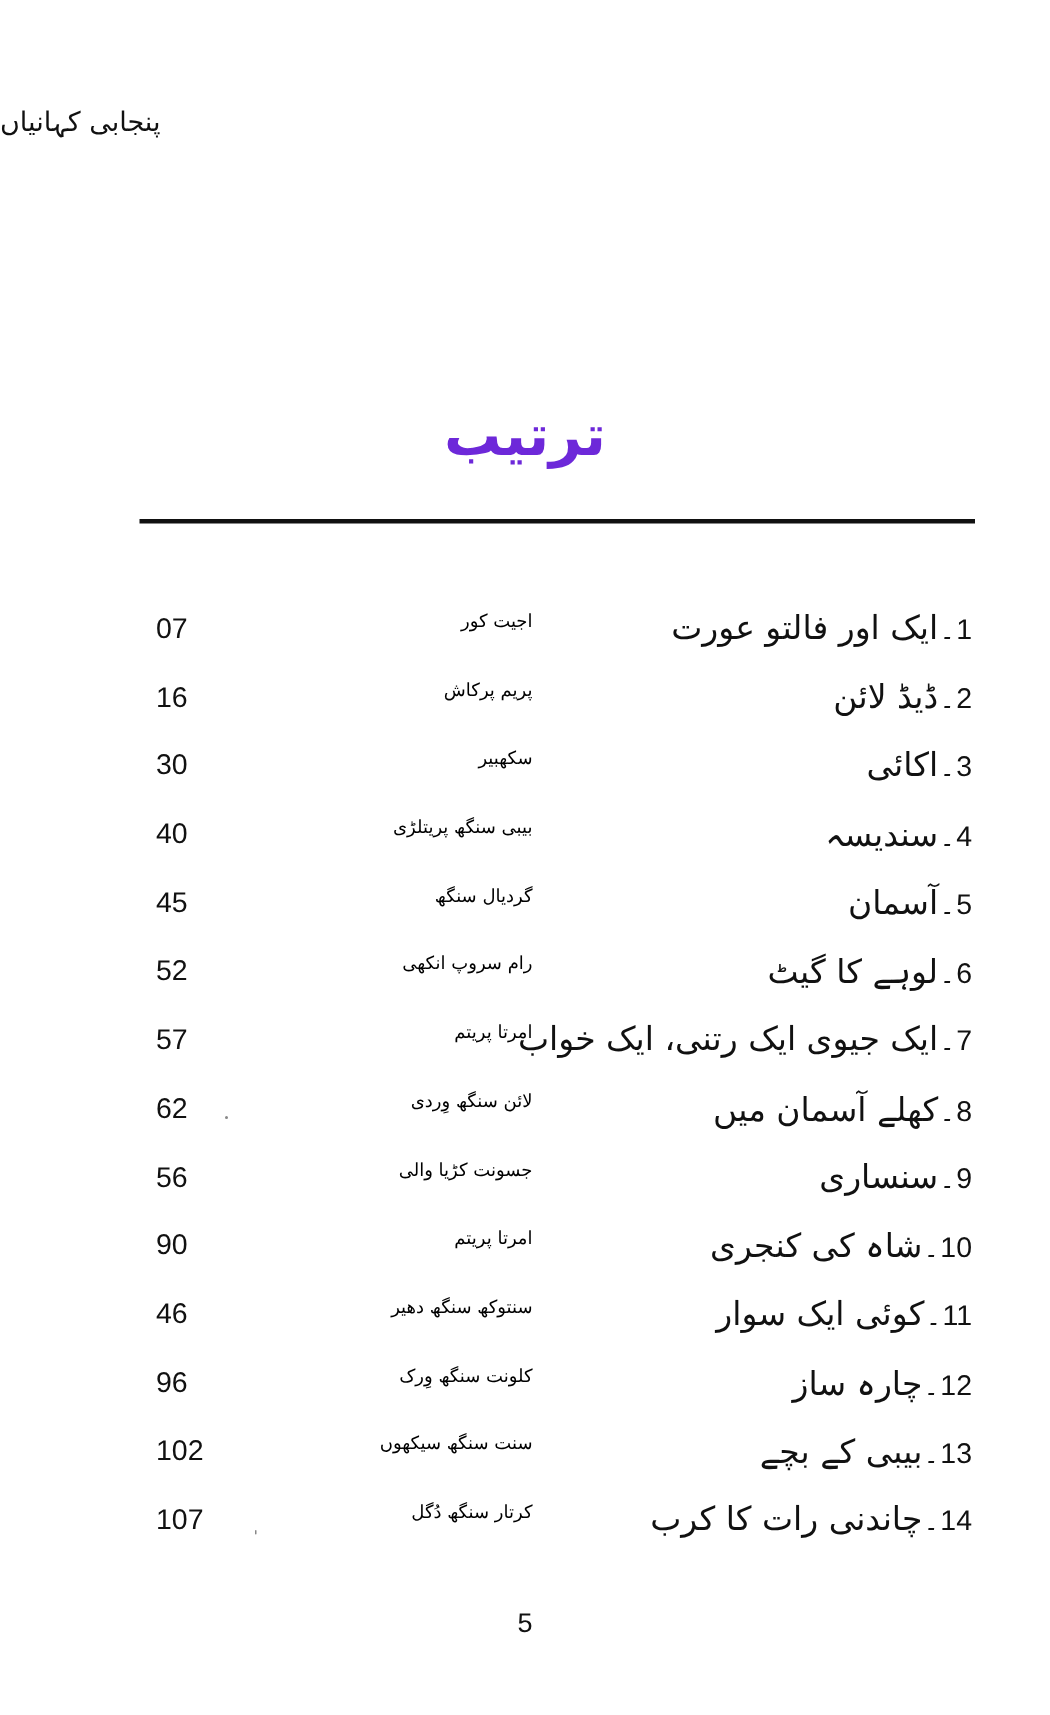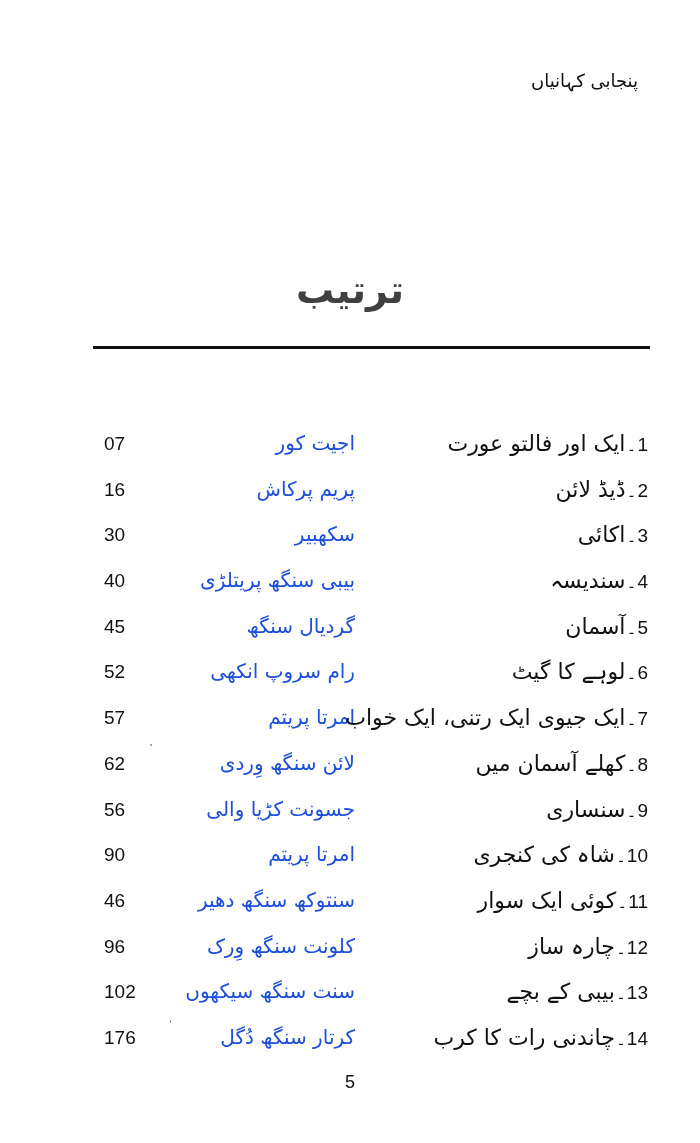--- a/index.html
+++ b/index.html
@@ -13,76 +13,75 @@
       position: relative;
       overflow: hidden;
       color: #111111;
       font-family: "DejaVu Sans", sans-serif;
     }
     .running-header {
       position: absolute;
       top: 70px;
       left: 0;
       width: 638px;
-      text-align: right;
+      text-align: left;
       font-family: "DejaVu Sans", sans-serif;
       font-size: 18px;
       direction: rtl;
       color: #111;
     }
     .page-title {
       position: absolute;
       top: 268px;
       left: 0;
       width: 700px;
       text-align: center;
       font-family: "DejaVu Sans", sans-serif;
       font-size: 38px;
       font-weight: bold;
       direction: rtl;
-      color: #404040;
+      color: #6d28d9;
     }
     .title-rule {
       position: absolute;
       top: 346px;
       left: 93px;
       width: 557px;
       height: 3px;
       background: #111111;
     }
     .toc {
       position: absolute;
       top: 407px;
       left: 0;
       width: 700px;
-      margin-top: 24px;
     }
     .toc-row {
       position: relative;
       height: 45.7px;
       width: 700px;
     }
     .toc-page {
       position: absolute;
       left: 104px;
       top: 2px;
       font-family: "Liberation Sans", sans-serif;
       font-size: 19px;
       color: #111;
       direction: ltr;
     }
     .toc-author {
       position: absolute;
       right: 345px;
       top: 0;
       font-family: "DejaVu Sans", sans-serif;
-      font-size: 20px;
+      font-size: 12px;
       direction: rtl;
       white-space: nowrap;
-      color: #1d4ed8;
+      color: #000000;
     }
     .toc-title {
       position: absolute;
       right: 52px;
       top: 0;
       direction: rtl;
       white-space: nowrap;
       color: #111;
       display: flex;
       flex-direction: row;
@@ -242,21 +241,21 @@
     <div class="toc-row">
       <span class="toc-page">102</span>
       <span class="toc-author">سنت سنگھ سیکھوں</span>
       <span class="toc-title">
         <span class="toc-num">13</span>
         <span class="toc-dash">۔</span>
         <span class="toc-text">بیبی کے بچے</span>
       </span>
     </div>
     <div class="toc-row">
-      <span class="toc-page">176</span>
+      <span class="toc-page">107</span>
       <span class="toc-author">کرتار سنگھ دُگل</span>
       <span class="toc-title">
         <span class="toc-num">14</span>
         <span class="toc-dash">۔</span>
         <span class="toc-text">چاندنی رات کا کرب</span>
       </span>
     </div>
   </div>
 
 <div class="folio">5</div>

